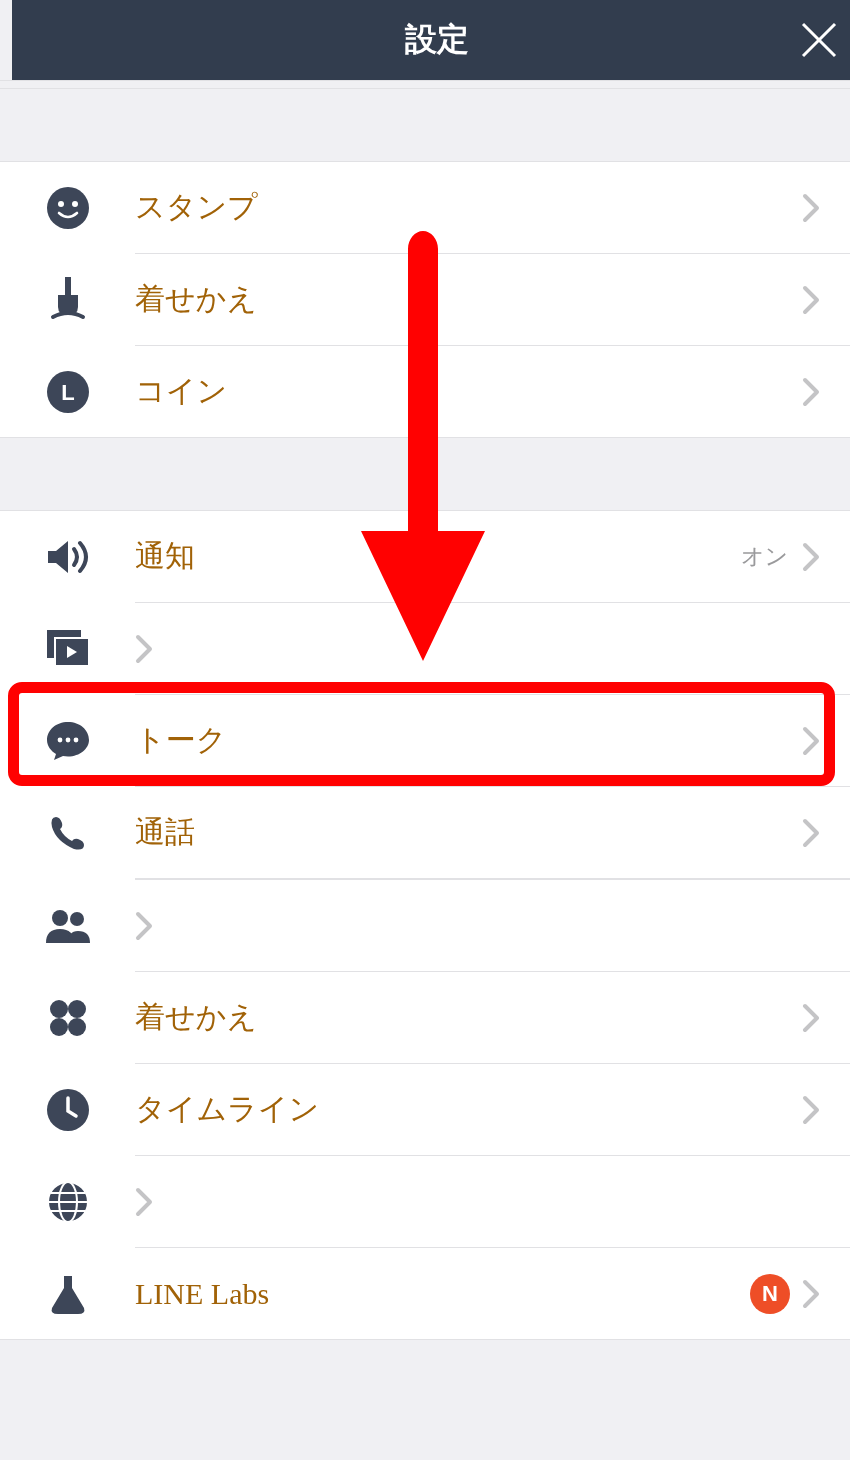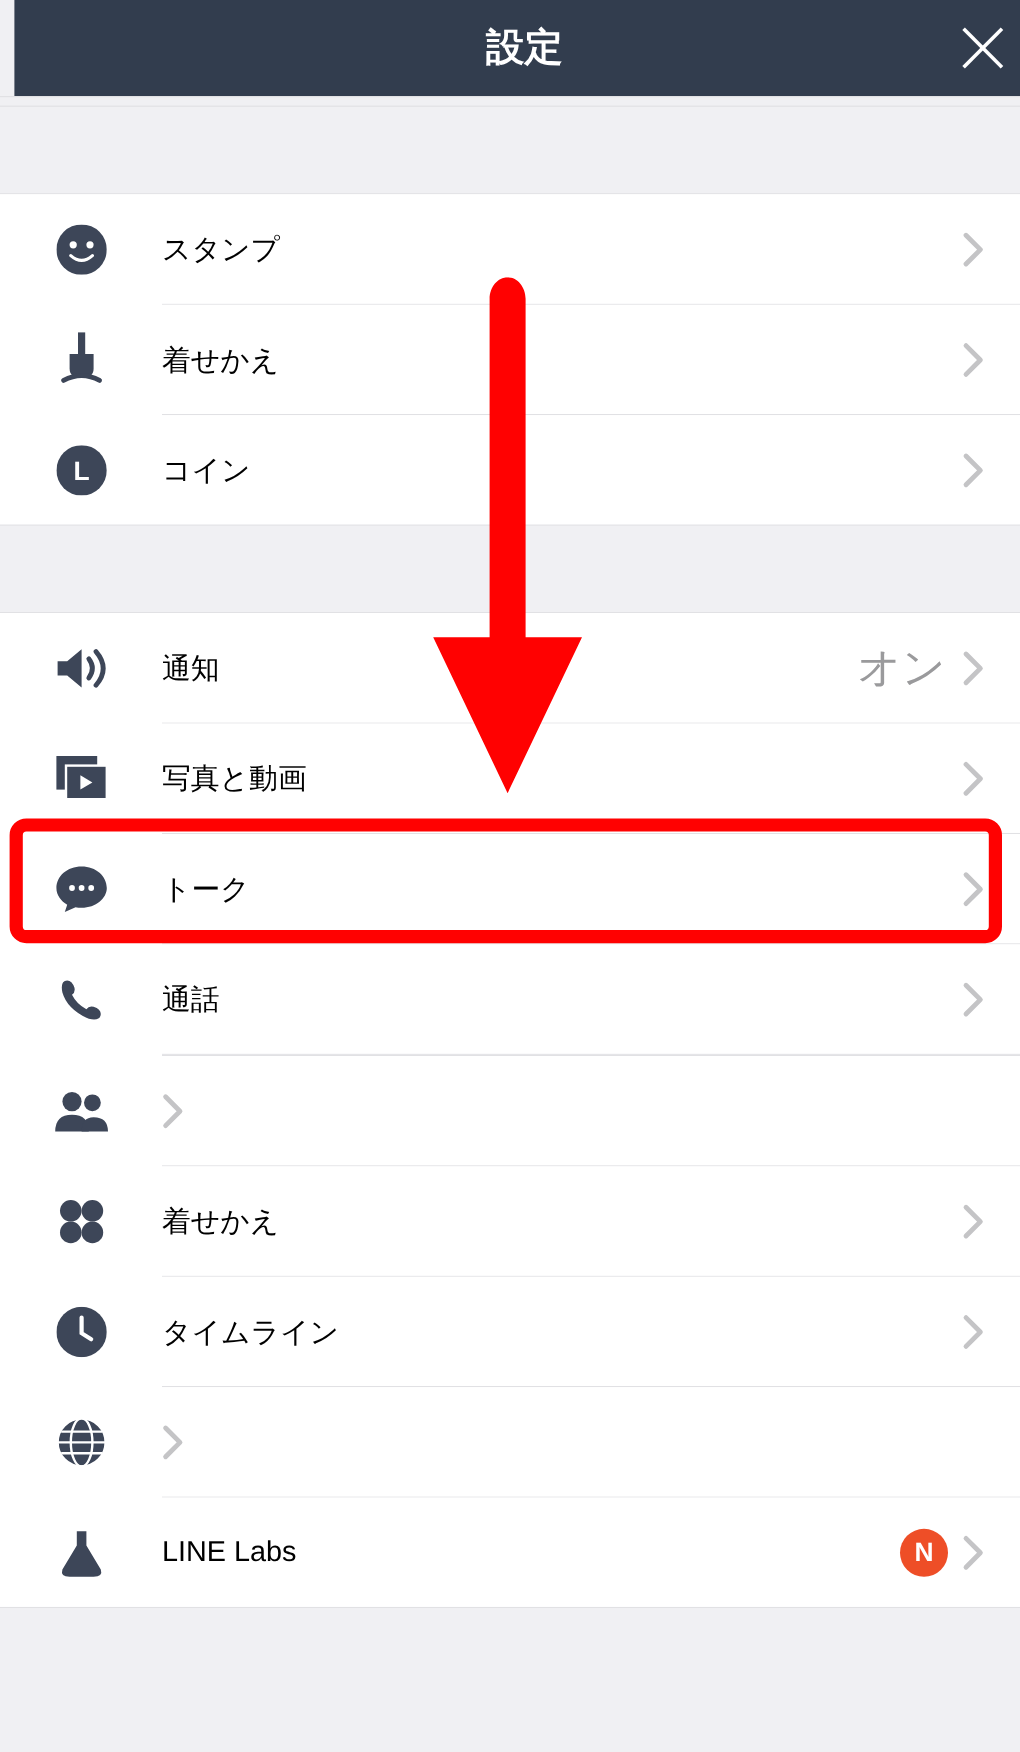--- a/index.html
+++ b/index.html
@@ -66,26 +66,27 @@
   .row .icon-slot {
     width: 135px;
     display: flex;
     align-items: center;
     justify-content: center;
   }
   .row .icon-slot svg {
     display: block;
   }
   .row .label {
-    font-size: 24px;
-    color: #000000;
+    font-size: 30px;
+    color: #a16207;
     flex: 1;
+    font-family: Liberation Serif, serif;
   }
   .row .right-text {
-    font-size: 36px;
+    font-size: 23px;
     color: #9a9a9c;
     margin-right: 14px;
   }
   .row .chev {
     color: #c4c4c6;
   }
   .divider {
     height: 1px;
     background: #e1e1e4;
     margin-left: 135px;
@@ -205,21 +206,20 @@
   <div class="divider"></div>
 
   <div class="row">
     <div class="icon-slot">
       <svg width="46" height="42" viewBox="0 0 46 42">
         <rect x="2" y="2" width="34" height="28" fill="#3d4658"></rect>
         <rect x="10" y="10" width="34" height="28" fill="#3d4658" stroke="#fff" stroke-width="2"></rect>
         <path d="M22 18 l10 6 l-10 6 z" fill="#fff"></path>
       </svg>
     </div>
-    <div class="label">写真と動画</div>
     <svg class="chev" width="18" height="30" viewBox="0 0 18 30">
         <path d="M3 3 L15 15 L3 27" stroke="#c4c4c6" stroke-width="4" fill="none" stroke-linecap="round" stroke-linejoin="round"></path>
       </svg>
   </div>
   <div class="divider"></div>
 
   <div class="row" style="position:relative;">
     <div class="icon-slot">
       <svg width="46" height="42" viewBox="0 0 46 42">
         <path d="M23 2 C11 2 2 10 2 20 c0 6 4 11 9 14 l-2 6 9 -4 c1.5 .3 3 .5 5 .5 c12 0 21 -8 21 -16.5 C44 10 35 2 23 2 z" fill="#3d4658"></path>

